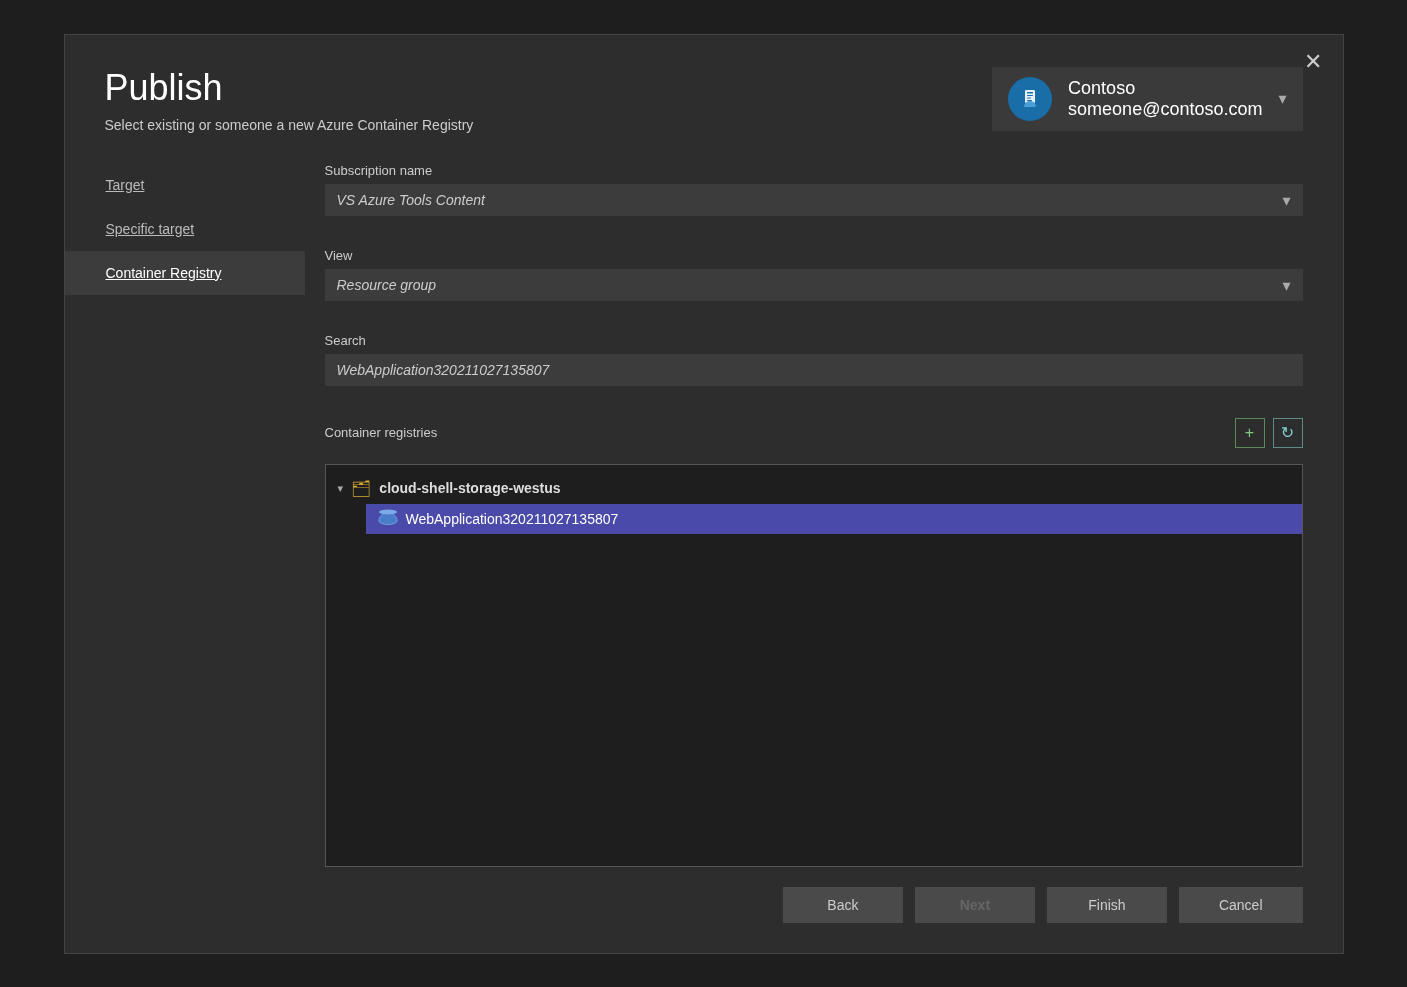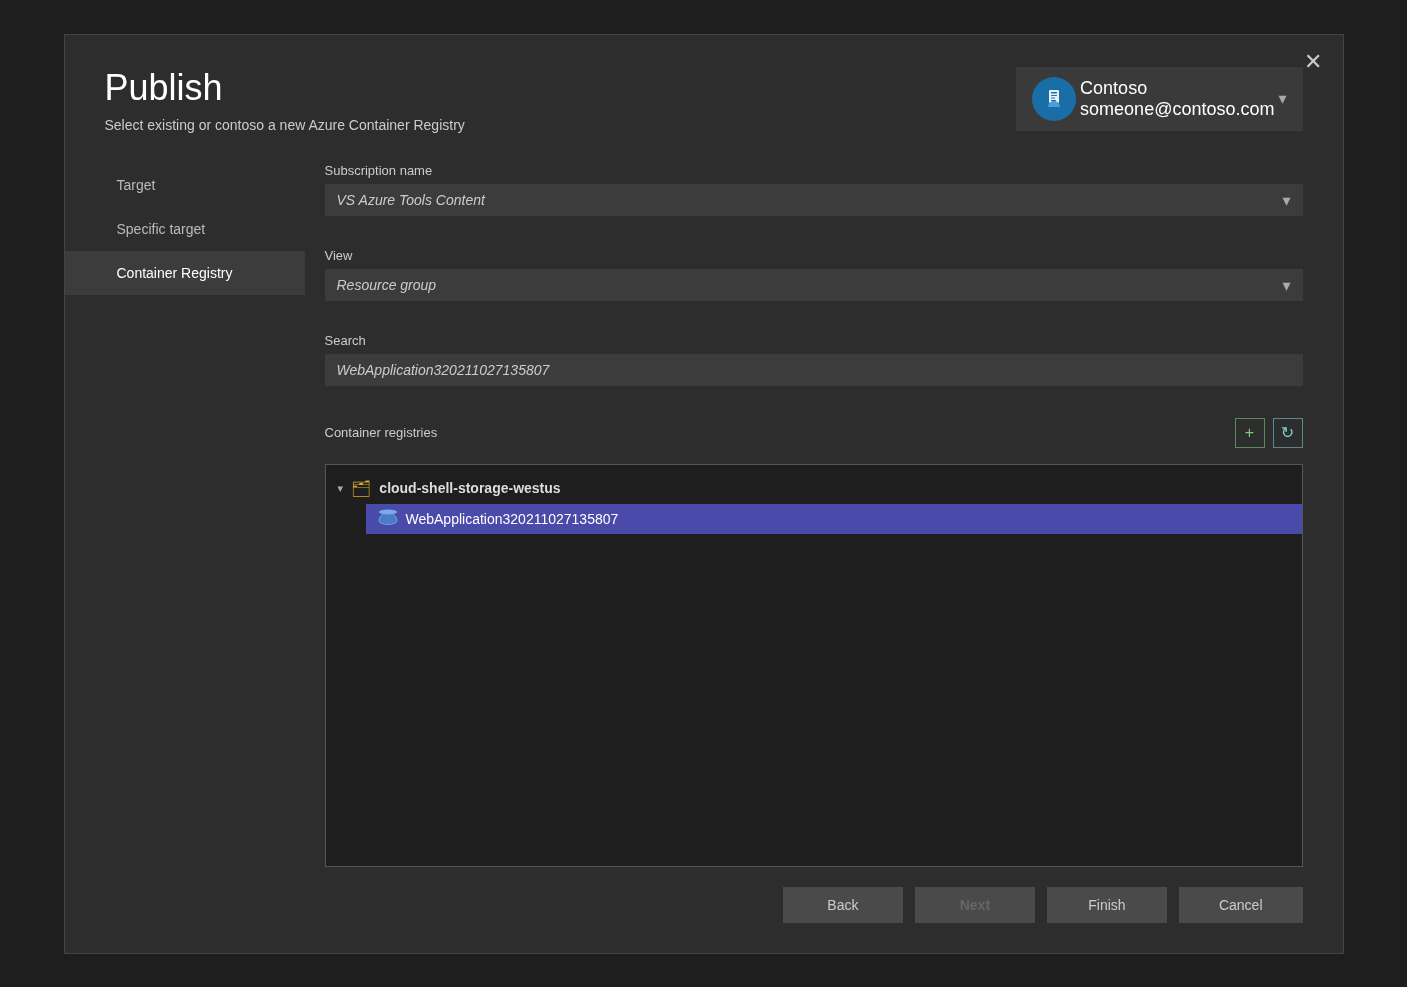--- a/index.html
+++ b/index.html
@@ -35,21 +35,21 @@
     }
     .dialog-subtitle {
       font-size: 14px;
       color: #cccccc;
     }
     .account-area {
       display: flex;
       align-items: center;
       background: #3a3a3a;
       padding: 10px 16px;
-      gap: 4px;
+      gap: 16px;
       min-width: 260px;
     }
     .account-icon {
       width: 44px;
       height: 44px;
       background: #1a6ea8;
       border-radius: 50%;
       display: flex;
       align-items: center;
       justify-content: center;
@@ -86,24 +86,25 @@
       display: flex;
       flex: 1;
       padding: 30px 0 0 0;
     }
     .sidebar {
       width: 240px;
       flex-shrink: 0;
       padding: 0;
     }
     .sidebar-item {
-      padding: 14px 20px 14px 52px;
+      padding: 14px 20px 14px 41px;
       color: #bbbbbb;
       font-size: 14px;
       cursor: pointer;
+      text-decoration: underline;
     }
     .sidebar-item.active {
       background: #3c3c3c;
       color: #ffffff;
     }
     .main-content {
       flex: 1;
       padding: 0 40px 0 20px;
       display: flex;
       flex-direction: column;
@@ -261,21 +262,21 @@
 </head>
 <body>
 
 <div class="dialog">
 
   <button class="close-btn">✕</button>
 
   <div class="dialog-header">
     <div class="dialog-title-area">
       <div class="dialog-title">Publish</div>
-      <div class="dialog-subtitle">Select existing or contoso a new Azure Container Registry</div>
+      <div class="dialog-subtitle">Select existing or someone a new Azure Container Registry</div>
     </div>
     <div class="account-area">
       <div class="account-icon">
         <svg width="28" height="28" viewBox="0 0 28 28" fill="none" xmlns="http://www.w3.org/2000/svg">
           <rect width="28" height="28" rx="14" fill="#1a6ea8"></rect>
           <rect x="9" y="5" width="10" height="13" rx="1" fill="white" fill-opacity="0.9"></rect>
           <rect x="11" y="7" width="6" height="1.5" rx="0.5" fill="#1a6ea8"></rect>
           <rect x="11" y="10" width="6" height="1" rx="0.5" fill="#1a6ea8"></rect>
           <rect x="11" y="12.5" width="4" height="1" rx="0.5" fill="#1a6ea8"></rect>
           <rect x="11" y="15" width="5" height="1" rx="0.5" fill="#1a6ea8"></rect>

